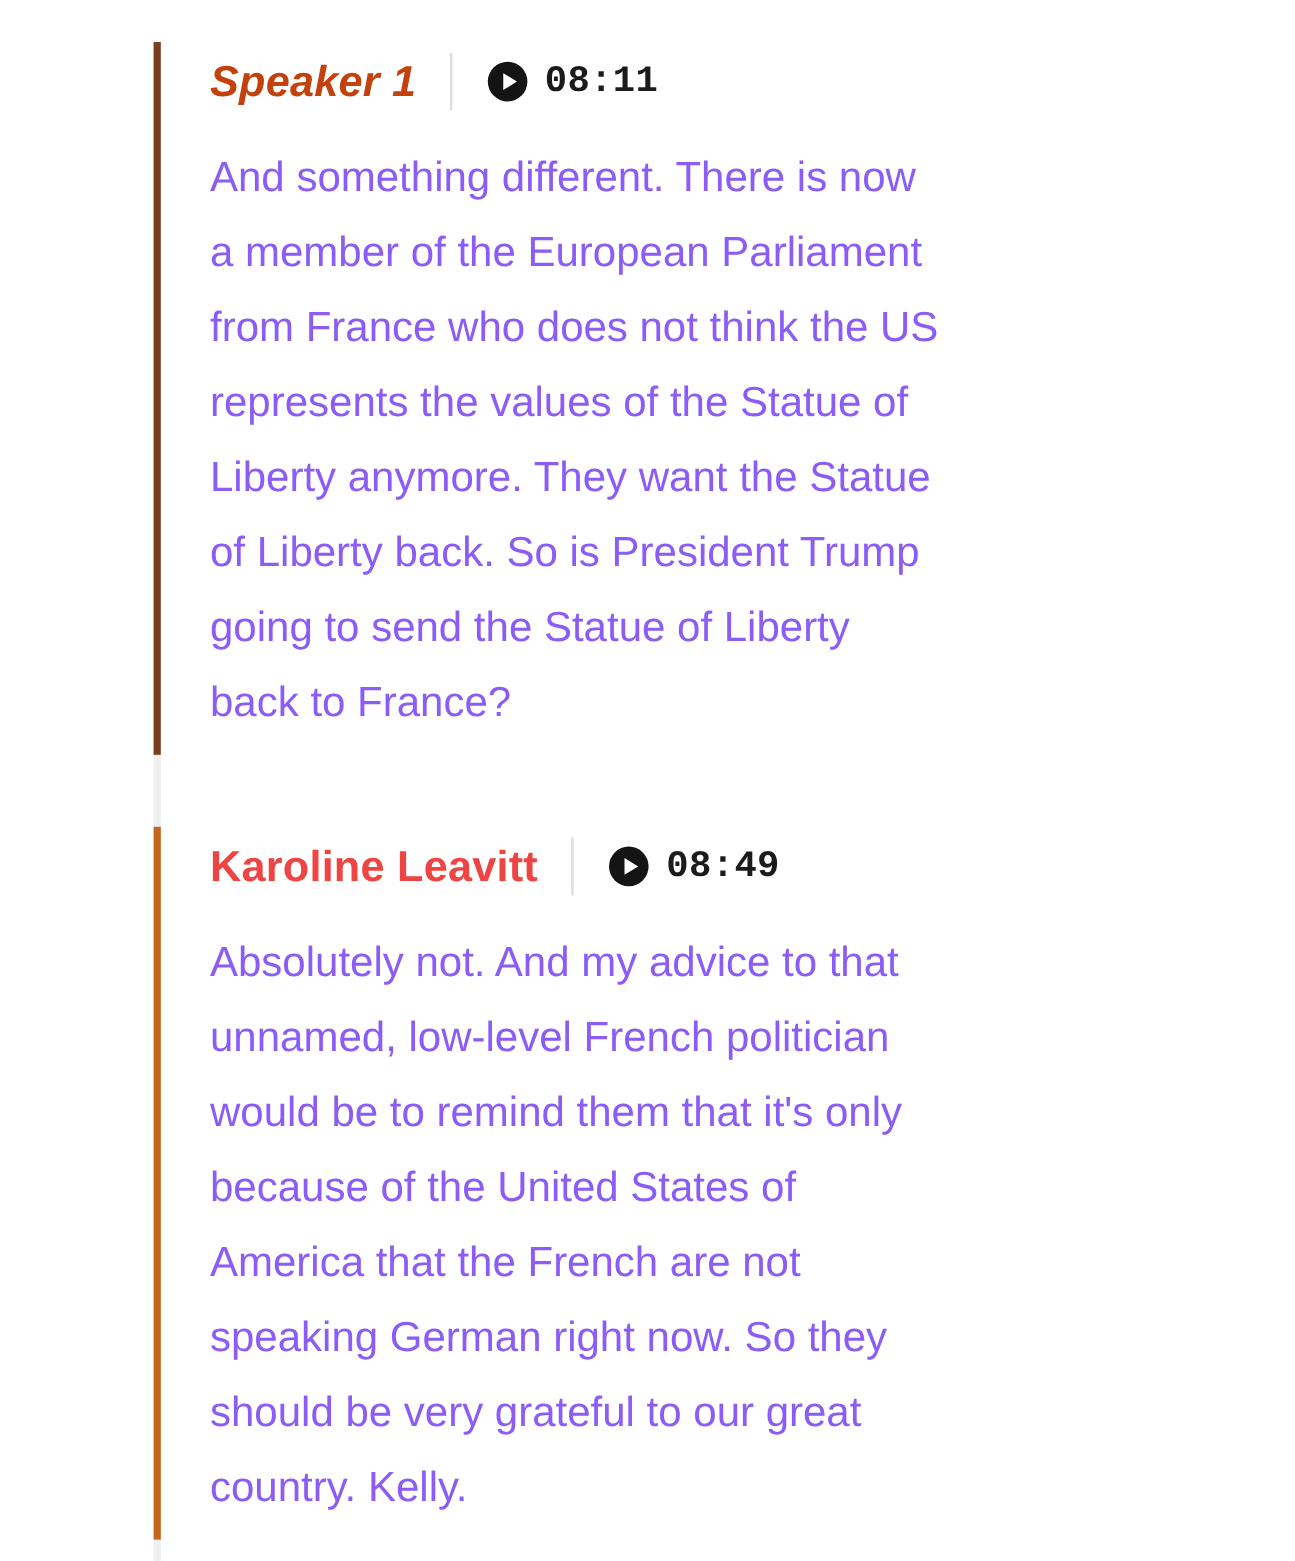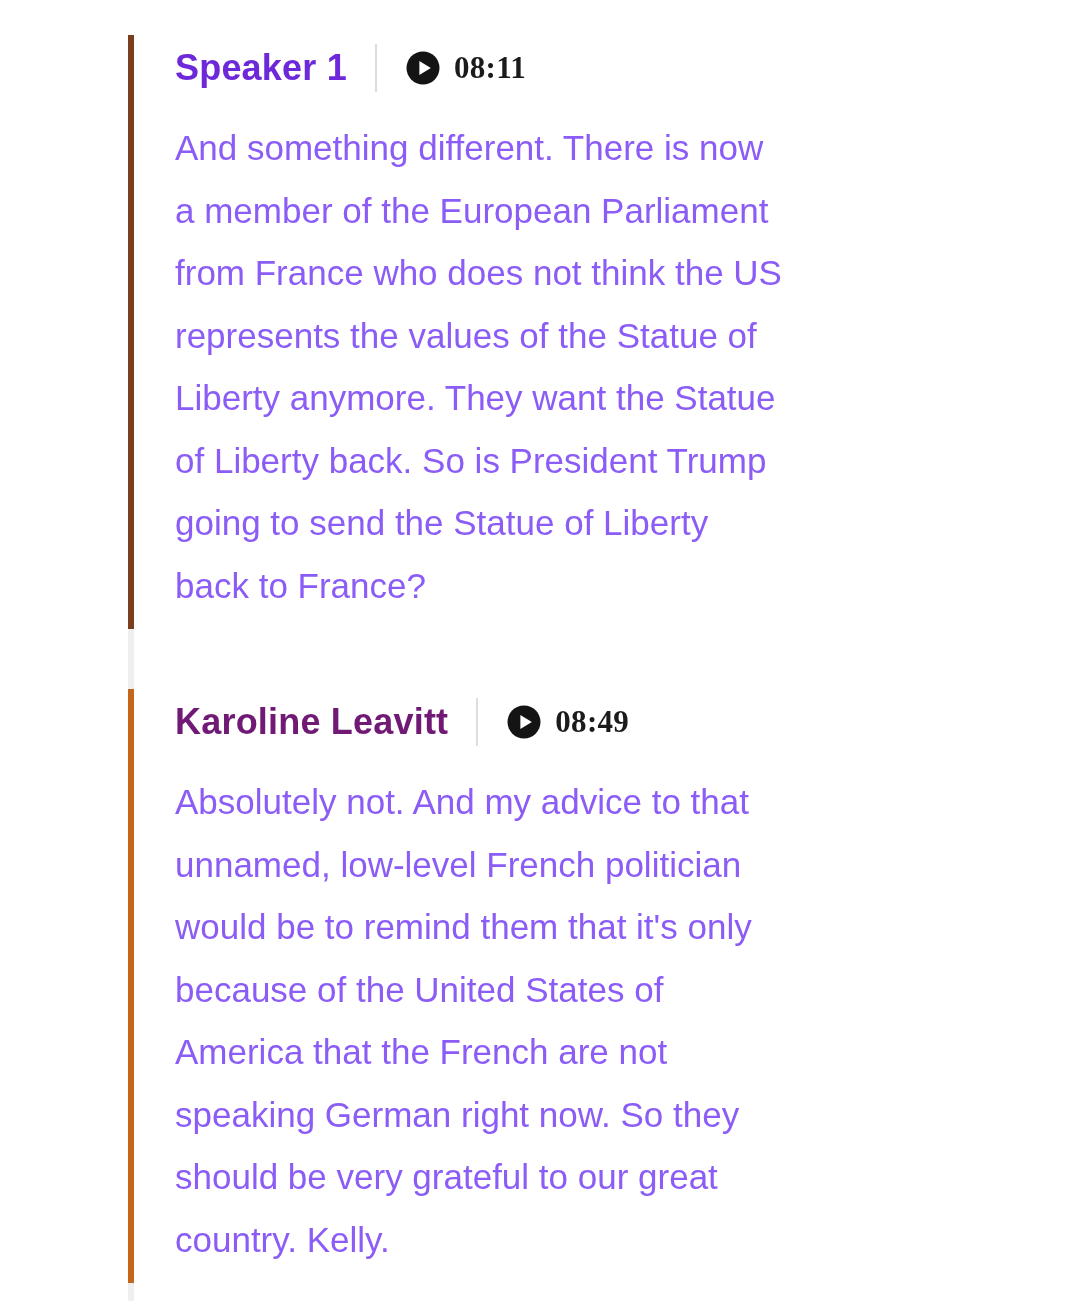--- a/index.html
+++ b/index.html
@@ -52,21 +52,21 @@
     flex: 0 0 auto;
   }
   .play-btn {
     display: flex;
     align-items: center;
     column-gap: 13px;
     background: none;
     border: none;
     padding: 0;
     cursor: pointer;
-    font-family: Liberation Serif, serif;
+    font-family: Liberation Mono, monospace;
   }
   .play-btn svg { display: block; }
   .time {
     font-size: 31px;
     font-weight: 700;
     color: #1b1b1b;
     letter-spacing: 0.3px;
   }
   .text {
     margin-top: 26px;
@@ -78,21 +78,21 @@
 </style>
 </head>
 <body>
 
 <div class="page">
 
   <div class="rail"></div>
 
   <section class="block block--first" style="border-left-color: rgb(122, 62, 28);">
     <header class="block-header">
-      <h2 class="speaker" style="color: #6d28d9;">Speaker 1</h2>
+      <h2 class="speaker" style="color: #c2410c; font-style: italic;">Speaker 1</h2>
       <span class="vdivider"></span>
       <button class="play-btn">
         <svg width="36" height="36" viewBox="0 0 24 24" aria-hidden="true">
           <circle cx="12" cy="12" r="11" fill="#141414"></circle>
           <path d="M9.6 7.3 L17.2 12 L9.6 16.7 Z" fill="#ffffff"></path>
         </svg>
         <span class="time">08:11</span>
       </button>
     </header>
     <p class="text">And something different. There is now
@@ -100,21 +100,21 @@
 from France who does not think the US
 represents the values of the Statue of
 Liberty anymore. They want the Statue
 of Liberty back. So is President Trump
 going to send the Statue of Liberty
 back to France?</p>
   </section>
 
   <section class="block block--second" style="border-left-color: rgb(196, 102, 27);">
     <header class="block-header">
-      <h2 class="speaker" style="color: #701a75;">Karoline Leavitt</h2>
+      <h2 class="speaker" style="color: #ef4444;">Karoline Leavitt</h2>
       <span class="vdivider"></span>
       <button class="play-btn">
         <svg width="36" height="36" viewBox="0 0 24 24" aria-hidden="true">
           <circle cx="12" cy="12" r="11" fill="#141414"></circle>
           <path d="M9.6 7.3 L17.2 12 L9.6 16.7 Z" fill="#ffffff"></path>
         </svg>
         <span class="time">08:49</span>
       </button>
     </header>
     <p class="text">Absolutely not. And my advice to that

